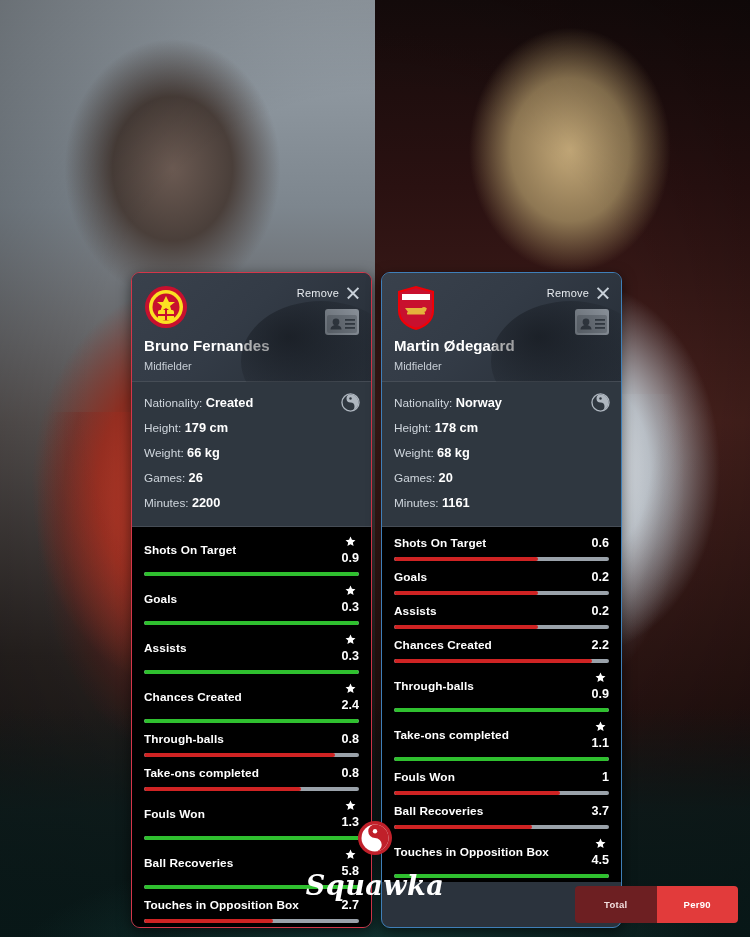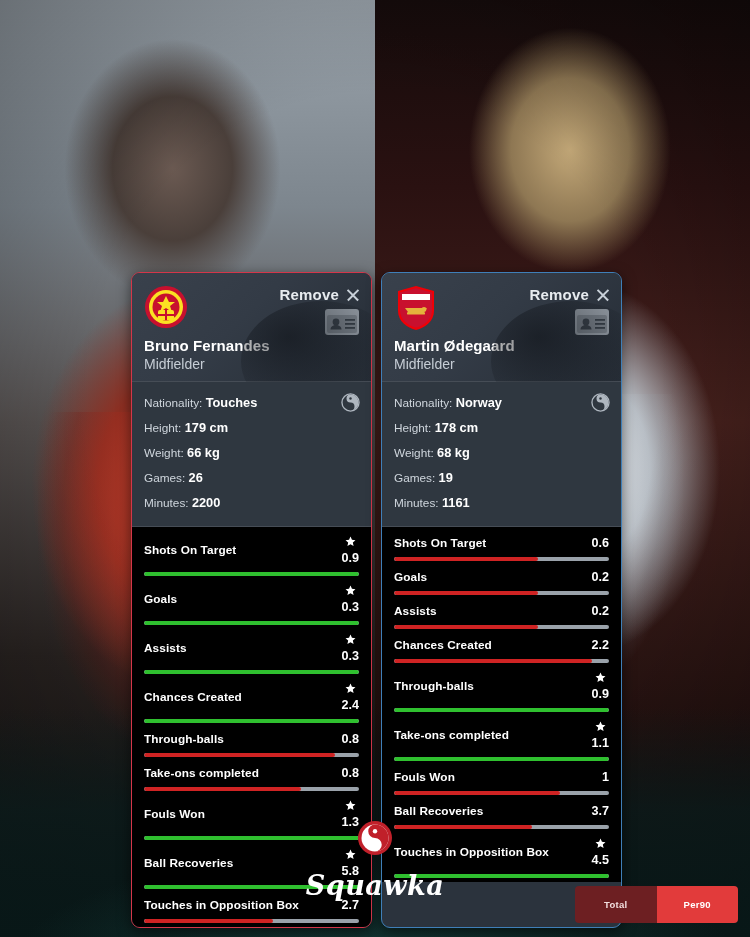--- a/index.html
+++ b/index.html
@@ -45,31 +45,31 @@
                background:linear-gradient(135deg,#39414c 0%, #333b46 45%, #262d36 100%); }
   .card-head::after { content:""; position:absolute; right:-30px; bottom:-40px;
                width:160px; height:120px; border-radius:50%;
                background:radial-gradient(ellipse at 30% 30%, rgba(12,15,20,.55), transparent 65%); }
   .head-top { display:flex; justify-content:space-between; align-items:flex-start; }
 
   .crest { width:44px; height:50px; position:relative; flex:none; }
   .crest svg { width:100%; height:100%; display:block; }
 
   .remove-wrap { display:flex; align-items:center; gap:7px; padding-top:3px; }
-  .remove-lbl { color:#e7ebef; font-size:15px; font-weight:bold; letter-spacing:.2px; }
+  .remove-lbl { color:#e7ebef; font-size:11px; font-weight:normal; letter-spacing:.2px; }
   .x-icon { width:13px; height:13px; position:relative; }
   .x-icon::before, .x-icon::after { content:""; position:absolute; left:50%; top:50%;
        width:15px; height:1.6px; background:#c9d1d9; transform-origin:center; }
   .x-icon::before { transform:translate(-50%,-50%) rotate(45deg); }
   .x-icon::after  { transform:translate(-50%,-50%) rotate(-45deg); }
 
   .idcard { position:absolute; right:12px; top:36px; width:34px; height:26px; }
 
   .pname { position:absolute; left:12px; bottom:27px; color:#fff; font-size:15px; font-weight:bold; letter-spacing:.1px; }
-  .ppos  { position:absolute; left:12px; bottom:9px; color:#c6cdd5; font-size:14px; }
+  .ppos  { position:absolute; left:12px; bottom:9px; color:#c6cdd5; font-size:11px; }
 
   .divider { height:1px; background:rgba(255,255,255,.13); }
 
   .bio { padding:9px 12px 10px 12px; position:relative; background:#2f3740; }
   .bio-row { color:#cfd6dd; font-size:11.8px; line-height:1.95; }
   .bio-row b { color:#fff; font-size:12.8px; font-weight:bold; }
   .yin { position:absolute; right:11px; top:11px; width:19px; height:19px; }
 
   .stats { background:#000000; padding:0 0 4px 0; }
   .stat { padding:9px 12px 0 12px; }
@@ -148,21 +148,21 @@
       <div class="divider"></div>
 
       <div class="bio">
         <svg class="yin" viewBox="0 0 20 20">
           <circle cx="10" cy="10" r="9" fill="none" stroke="#aeb6bf" stroke-width="1.4"></circle>
           <path d="M10 1.6a4.2 4.2 0 000 8.4 4.2 4.2 0 010 8.4 8.4 8.4 0 000-16.8z" fill="#aeb6bf"></path>
           <circle cx="10" cy="5.8" r="1.3" fill="#2f3740"></circle>
         </svg>
         <div class="bio-row">
           <span>Nationality:</span>
-          <b>Touches</b>
+          <b>Created</b>
         </div>
         <div class="bio-row">
           <span>Height:</span>
           <b>179 cm</b>
         </div>
         <div class="bio-row">
           <span>Weight:</span>
           <b>66 kg</b>
         </div>
         <div class="bio-row">
@@ -341,21 +341,21 @@
         <div class="bio-row">
           <span>Height:</span>
           <b>178 cm</b>
         </div>
         <div class="bio-row">
           <span>Weight:</span>
           <b>68 kg</b>
         </div>
         <div class="bio-row">
           <span>Games:</span>
-          <b>19</b>
+          <b>20</b>
         </div>
         <div class="bio-row">
           <span>Minutes:</span>
           <b>1161</b>
         </div>
       </div>
       <div class="divider"></div>
       <div class="stats">
           <div class="stat">
             <div class="stat-top">

